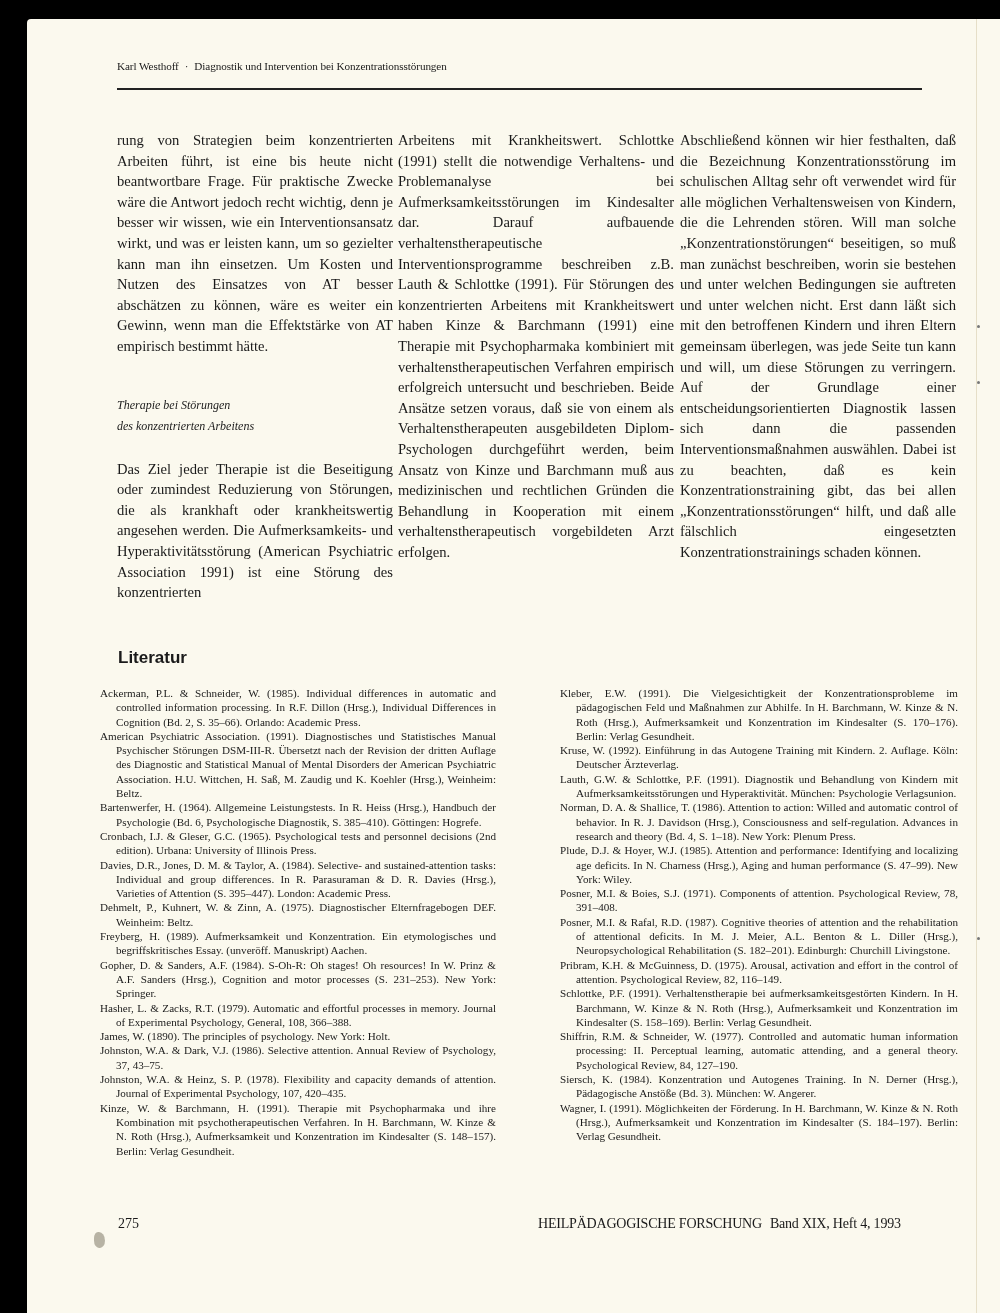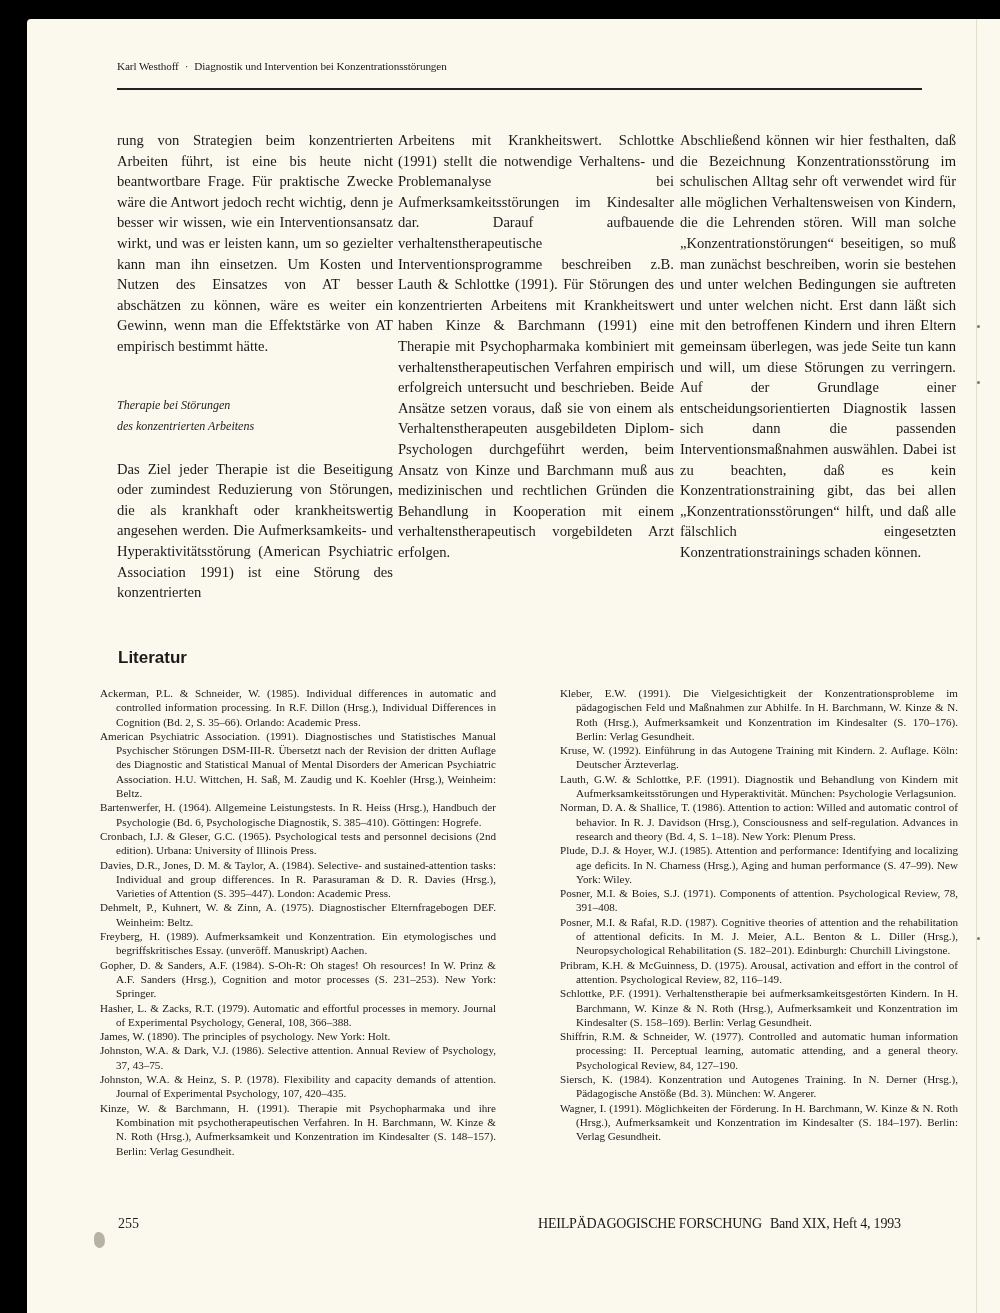--- a/index.html
+++ b/index.html
@@ -156,21 +156,21 @@
     <p class="ref">Plude, D.J. &amp; Hoyer, W.J. (1985). Attention and performance: Identifying and localizing age deficits. In N. Charness (Hrsg.), Aging and human performance (S. 47–99). New York: Wiley.</p>
     <p class="ref">Posner, M.I. &amp; Boies, S.J. (1971). Components of attention. Psychological Review, 78, 391–408.</p>
     <p class="ref">Posner, M.I. &amp; Rafal, R.D. (1987). Cognitive theories of attention and the rehabilitation of attentional deficits. In M. J. Meier, A.L. Benton &amp; L. Diller (Hrsg.), Neuropsychological Rehabilitation (S. 182–201). Edinburgh: Churchill Livingstone.</p>
     <p class="ref">Pribram, K.H. &amp; McGuinness, D. (1975). Arousal, activation and effort in the control of attention. Psychological Review, 82, 116–149.</p>
     <p class="ref">Schlottke, P.F. (1991). Verhaltenstherapie bei aufmerksamkeitsgestörten Kindern. In H. Barchmann, W. Kinze &amp; N. Roth (Hrsg.), Aufmerksamkeit und Konzentration im Kindesalter (S. 158–169). Berlin: Verlag Gesundheit.</p>
     <p class="ref">Shiffrin, R.M. &amp; Schneider, W. (1977). Controlled and automatic human information processing: II. Perceptual learning, automatic attending, and a general theory. Psychological Review, 84, 127–190.</p>
     <p class="ref">Siersch, K. (1984). Konzentration und Autogenes Training. In N. Derner (Hrsg.), Pädagogische Anstöße (Bd. 3). München: W. Angerer.</p>
     <p class="ref">Wagner, I. (1991). Möglichkeiten der Förderung. In H. Barchmann, W. Kinze &amp; N. Roth (Hrsg.), Aufmerksamkeit und Konzentration im Kindesalter (S. 184–197). Berlin: Verlag Gesundheit.</p>
   </div>
 
-<div class="page-number">255</div>
+<div class="page-number">275</div>
 <div class="journal-info">
   <span>HEILPÄDAGOGISCHE FORSCHUNG</span><span class="band">Band XIX, Heft 4, 1993</span>
 </div>
 
 <div class="smudge"></div>
 <div class="speck" style="left:977px; top:325px;"></div>
 <div class="speck" style="left:977px; top:381px;"></div>
 <div class="speck" style="left:977px; top:937px;"></div>
 
 </body></html>

